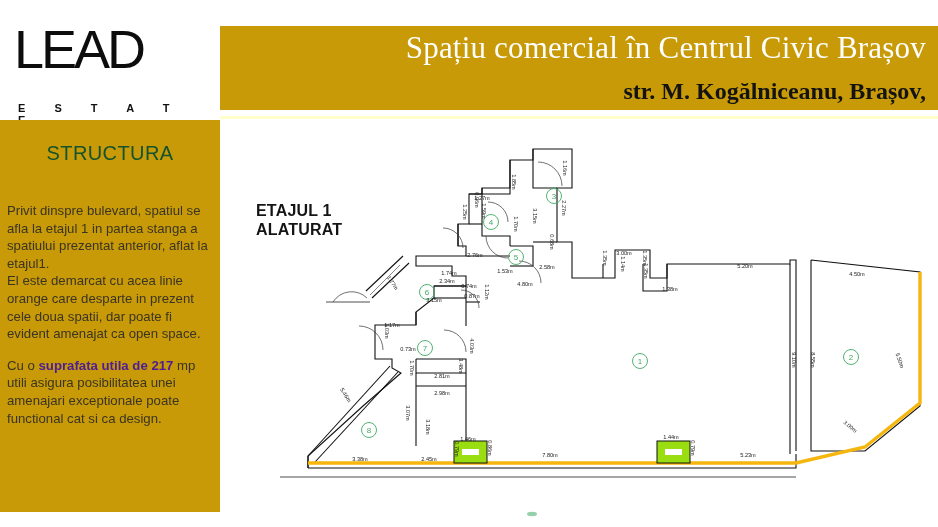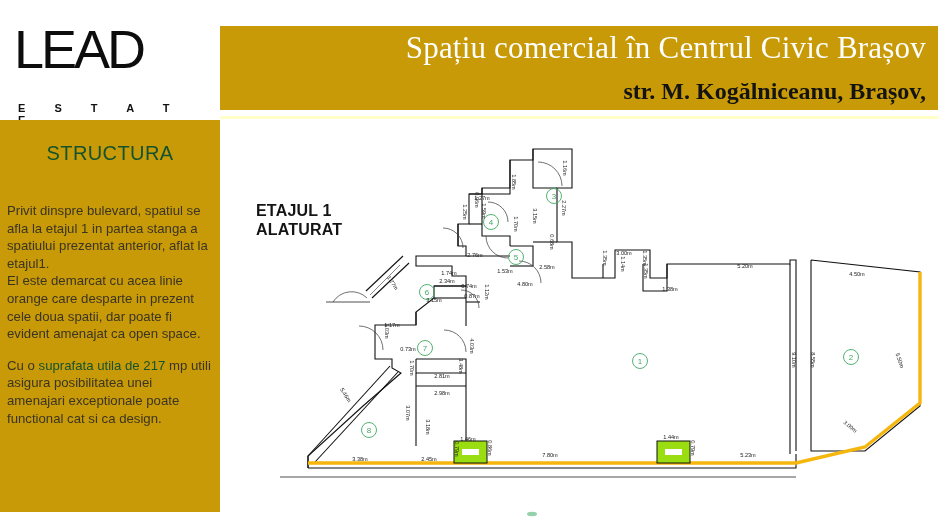--- a/index.html
+++ b/index.html
@@ -28,21 +28,21 @@
        white-space:nowrap;}
 
   
   #sidebar{position:absolute;left:0;top:120px;width:220px;height:392px;
        background:#c89a07;}
   #sidebar-title{position:absolute;left:0;top:22px;width:220px;text-align:center;
        color:#14532d;font-size:20px;letter-spacing:.4px;}
   #sidebar-body{position:absolute;left:7px;top:68px;width:205px;
        color:#3a3423;font-size:13.2px;line-height:17.6px;margin-top:14px;}
   #sidebar-body p{margin:0 0 14px 0;}
-  #sidebar-body .strong{font-weight:normal;color:#14532d;}
+  #sidebar-body .strong{font-weight:bold;color:#4c1d95;}
 
   
   #plan-area{position:absolute;left:220px;top:116px;width:718px;height:411px;
        background:#ffffff;}
   #plan-topline{position:absolute;left:0;top:0;width:718px;height:3px;
        background:#ffffc8;}
   #plan-svg{position:absolute;left:0;top:0;}
 
   #floor-label{position:absolute;left:36px;top:85px;color:#141414;
        font-size:16px;font-weight:bold;line-height:19px;letter-spacing:.2px;}

